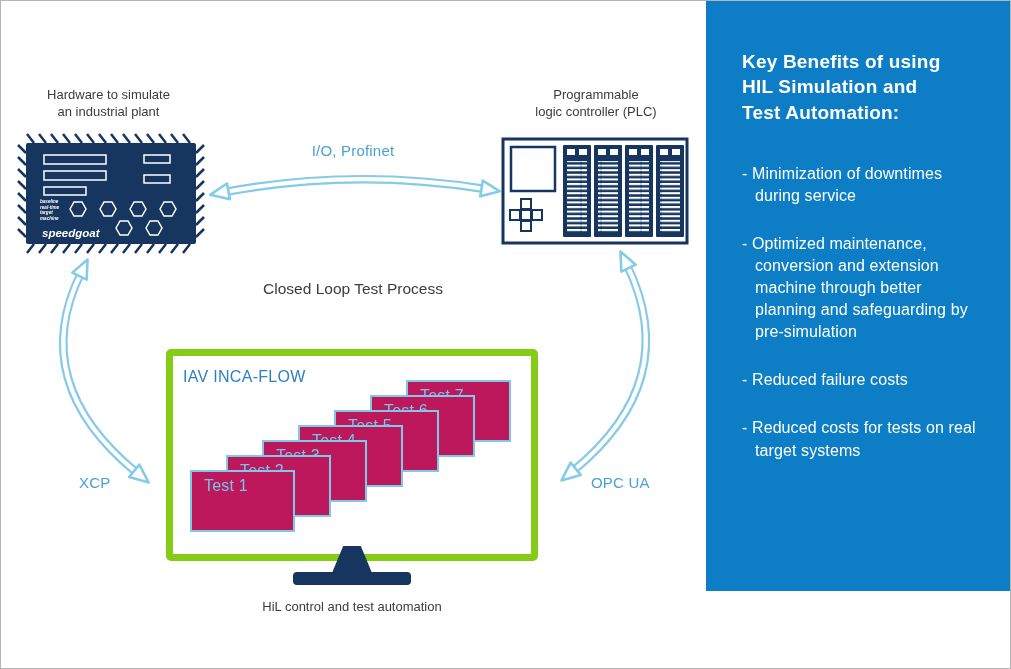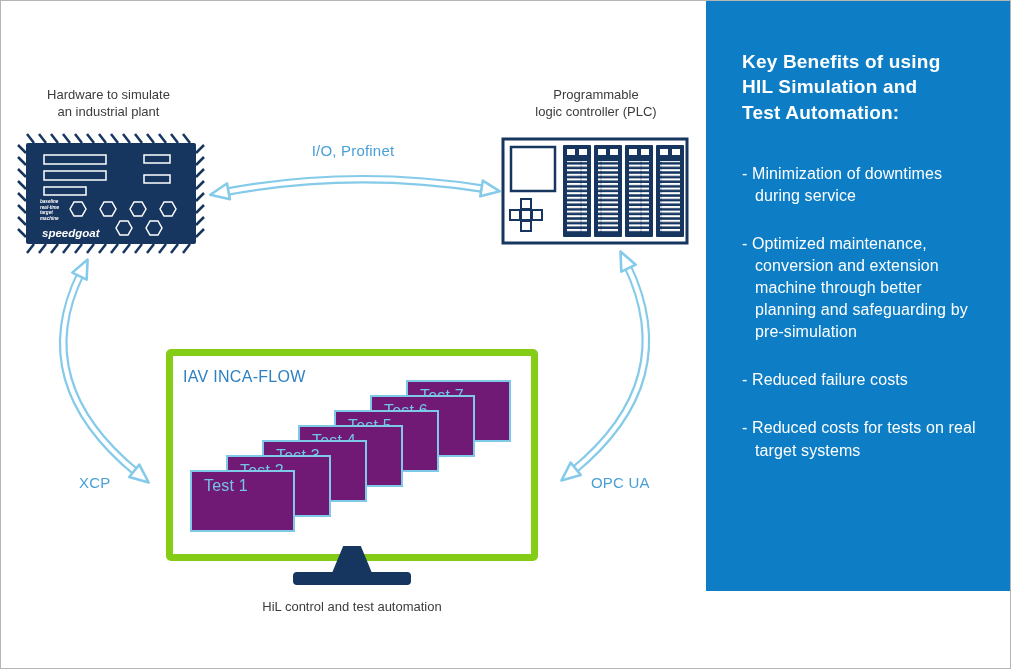--- a/index.html
+++ b/index.html
@@ -21,21 +21,21 @@
     border: 7px solid #84cc16; border-radius: 5px; background: #fff;
     z-index: 3;
     margin-top: 15px;
   }
   .monitor-title {
     position: absolute; left: 10px; top: 12px;
     font-size: 16px; color: #2e80c1; letter-spacing: .3px;
   }
   .test-window {
     position: absolute; width: 105px; height: 62px;
-    background: #701a75; border: 2px solid #7ec9e8;
+    background: #be185d; border: 2px solid #7ec9e8;
   }
   .test-window span {
     display: block; padding: 5px 0 0 12px;
     font-size: 16px; color: #74c5e8; letter-spacing: .2px;
   }
   .stand-neck {
     left: 331px; top: 545px; width: 40px; height: 27px; background: #16355f;
     clip-path: polygon(28% 0, 72% 0, 100% 100%, 0 100%); z-index: 3;
   }
   .stand-base {
@@ -152,20 +152,21 @@
         <rect x="171" y="12" width="8" height="6" fill="#ffffff"></rect>
       <rect x="66" y="24" width="20" height="72" fill="url(#stripes)"></rect>
       <rect x="97" y="24" width="20" height="72" fill="url(#stripes)"></rect>
       <rect x="128" y="24" width="20" height="72" fill="url(#stripes)"></rect>
       <rect x="159" y="24" width="20" height="72" fill="url(#stripes)"></rect>
     </g>
   </svg>
 
   <div class="abs blue-label center" style="left:252px; top:141px; width:200px; z-index:2;">I/O, Profinet</div>
 
+  <div class="abs center" style="left:202px; top:279px; width:300px; font-size:15.5px; color:#3c3c3c; z-index:2;">Closed Loop Test Process</div>
 
   <div class="abs monitor">
     <div class="monitor-title">IAV INCA-FLOW</div>
     <div class="test-window" style="left:233px; top:24px;  z-index:1;">
         <span>Test 7</span>
       </div>
     <div class="test-window" style="left:197px; top:39px;  z-index:2;">
         <span>Test 6</span>
       </div>
     <div class="test-window" style="left:161px; top:54px;  z-index:3;">

